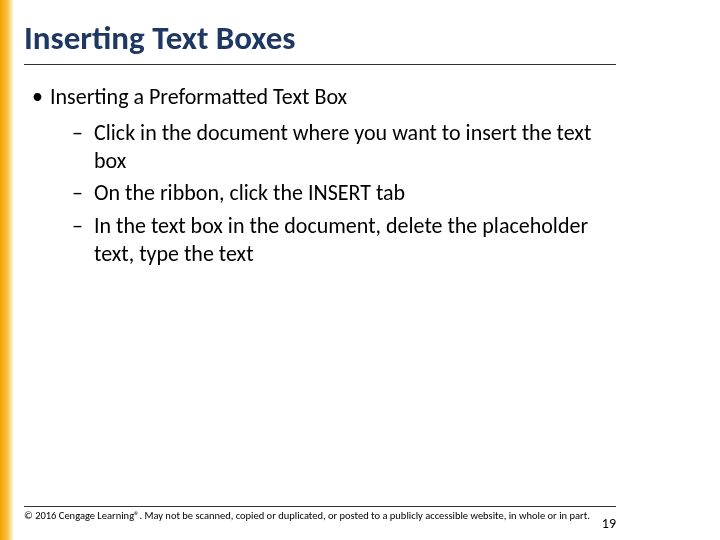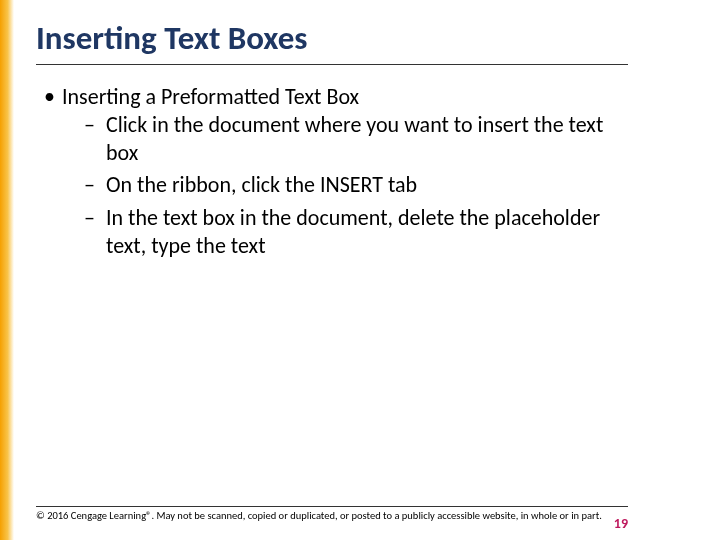--- a/index.html
+++ b/index.html
@@ -18,21 +18,21 @@
   .accent-bar {
     position: absolute;
     left: 0;
     top: 0;
     width: 14px;
     height: 540px;
     background: linear-gradient(to right, #f5a000 0%, #f9c44a 55%, #ffffff 100%);
   }
   .slide {
     position: absolute;
-    left: 14px;
+    left: 2px;
     top: 0;
     width: 642px;
     height: 540px;
     padding: 18px 28px 10px 22px;
   }
   .title {
     color: #1f3763;
     font-size: 33px;
     font-weight: 700;
     text-align: left;
@@ -44,21 +44,21 @@
     margin-bottom: 18px;
   }
   .content {
     color: #000000;
     font-size: 22px;
     line-height: 1.28;
   }
   .level1 {
     padding-left: 26px;
     position: relative;
-    margin-bottom: 0;
+    margin-bottom: 8px;
   }
   .level1::before {
     content: "•";
     position: absolute;
     left: 8px;
     top: 0;
   }
   .level2 {
     padding-left: 70px;
     position: relative;
@@ -87,23 +87,23 @@
     align-items: flex-start;
   }
   .footer-text {
     font-size: 10.5px;
     font-weight: 400;
     color: #000;
     line-height: 1.25;
     max-width: 610px;
   }
   .page-num {
-    color: #be185d;
+    color: #000000;
     font-size: 14px;
-    font-weight: 700;
+    font-weight: 400;
     padding-top: 6px;
     text-align: center;
   }
 </style>
 </head>
 <body>
 
 <div class="accent-bar"></div>
 
 <div class="slide">

